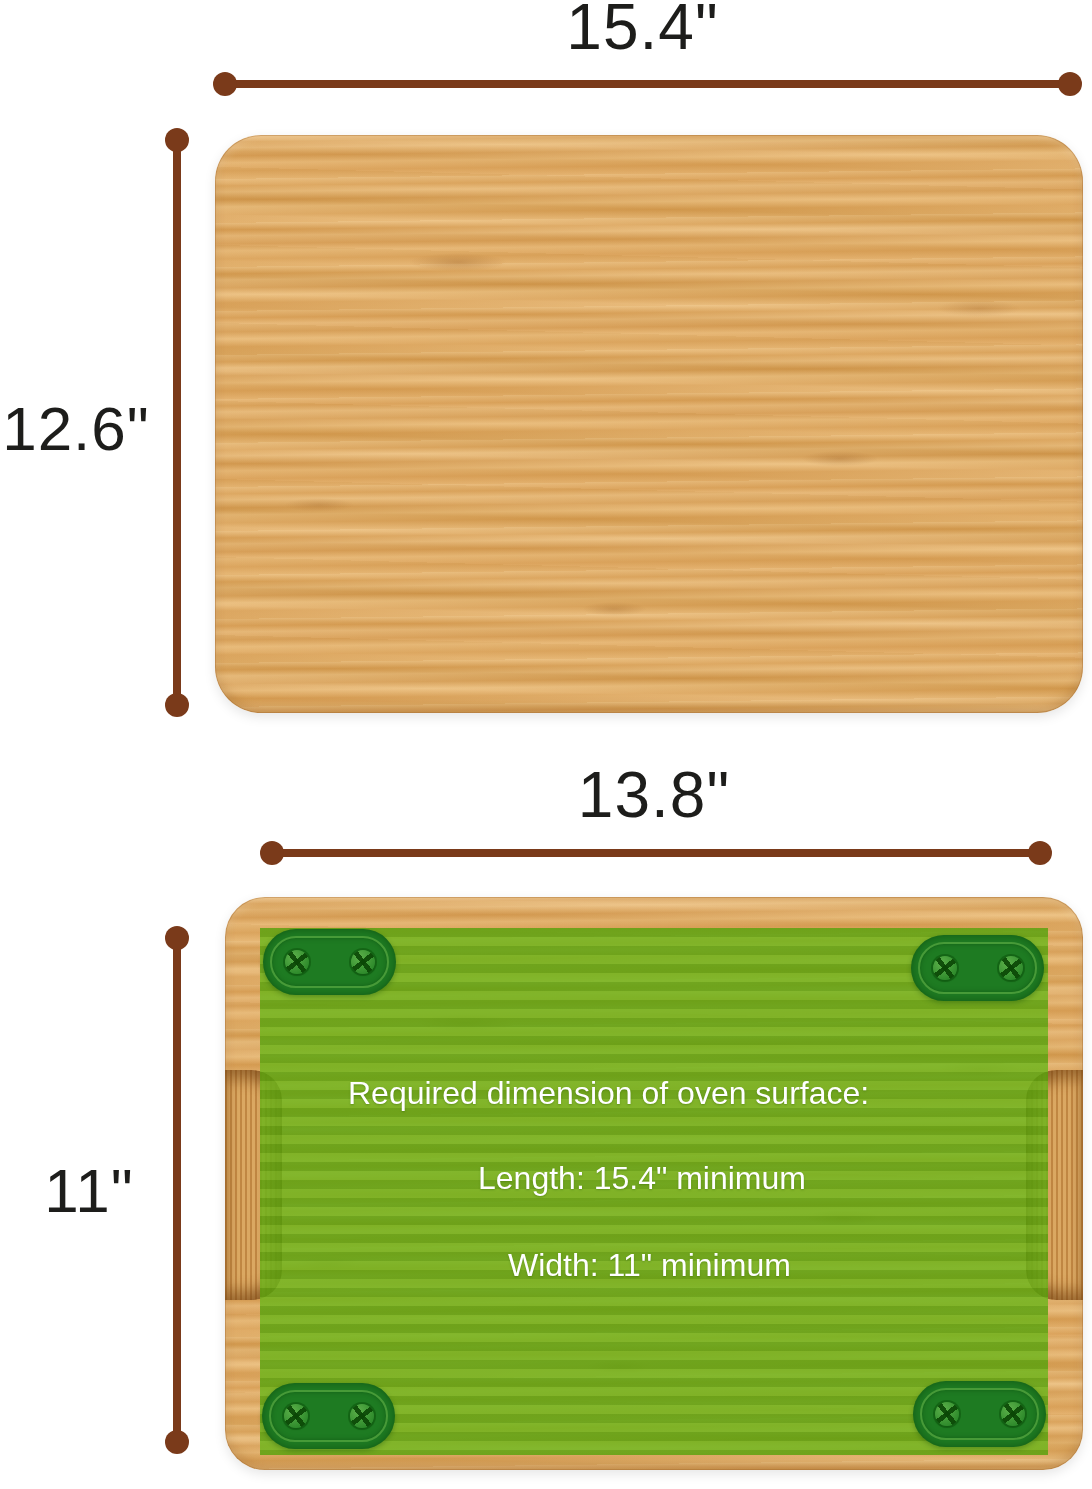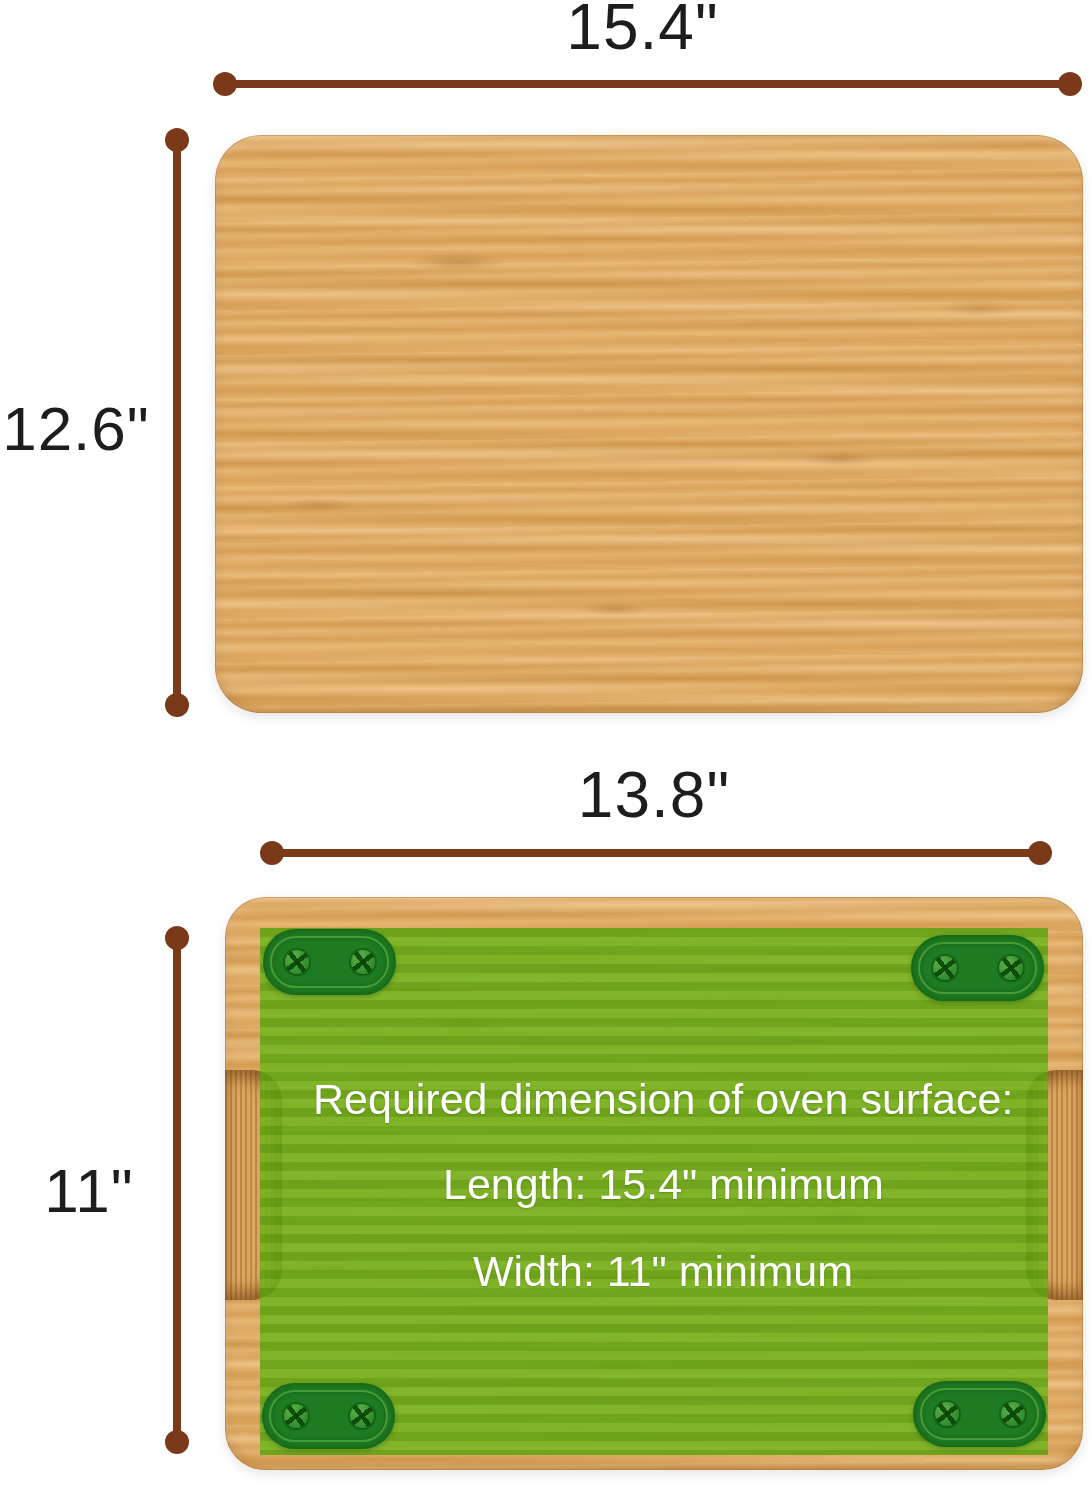--- a/index.html
+++ b/index.html
@@ -88,22 +88,23 @@
   .green-overlay { position:absolute; left:35px; top:31px; width:788px; height:527px; }
   .green-overlay::before {
     content:""; position:absolute; inset:0;
     background-image: repeating-linear-gradient(180deg,
       rgba(0,60,0,0.10) 0 9px, rgba(210,255,150,0.10) 9px 18px);
     background-color:var(--green-overlay);
     opacity:0.84;
   }
   .overlay-line {
     position:absolute; z-index:1; color:var(--text-white);
-    font-size:43px; line-height:1.25; white-space:nowrap;
+    font-size:32px; line-height:1.25; white-space:nowrap;
     text-shadow:0 1px 2px rgba(40,90,0,0.35);
+    margin-left:35px;
   }
   .overlay-l1 { left:53px;  top:145px; }
   .overlay-l2 { left:183px; top:230px; }
   .overlay-l3 { left:213px; top:317px; }
 
   
   .foot {
     position:absolute; width:133px; height:66px; border-radius:33px; z-index:2;
     background:var(--foot-green);
     box-shadow: inset 0 0 8px rgba(0,45,0,0.45), 0 2px 5px rgba(0,60,0,0.30);

